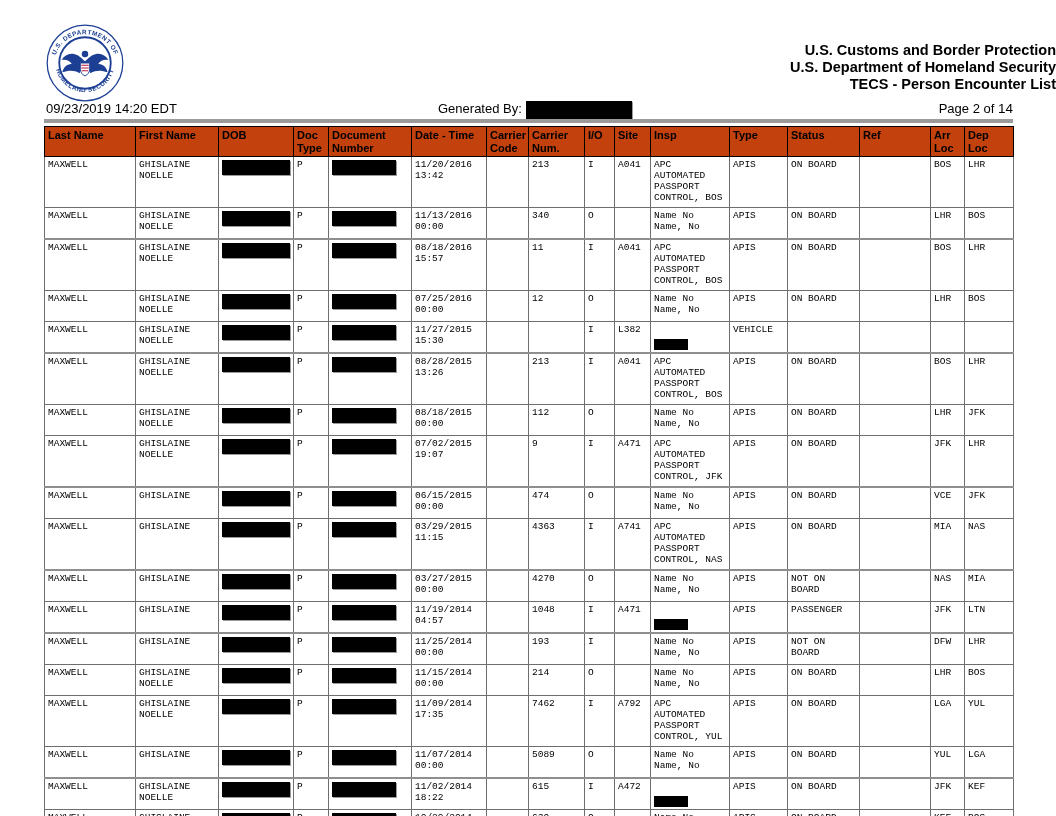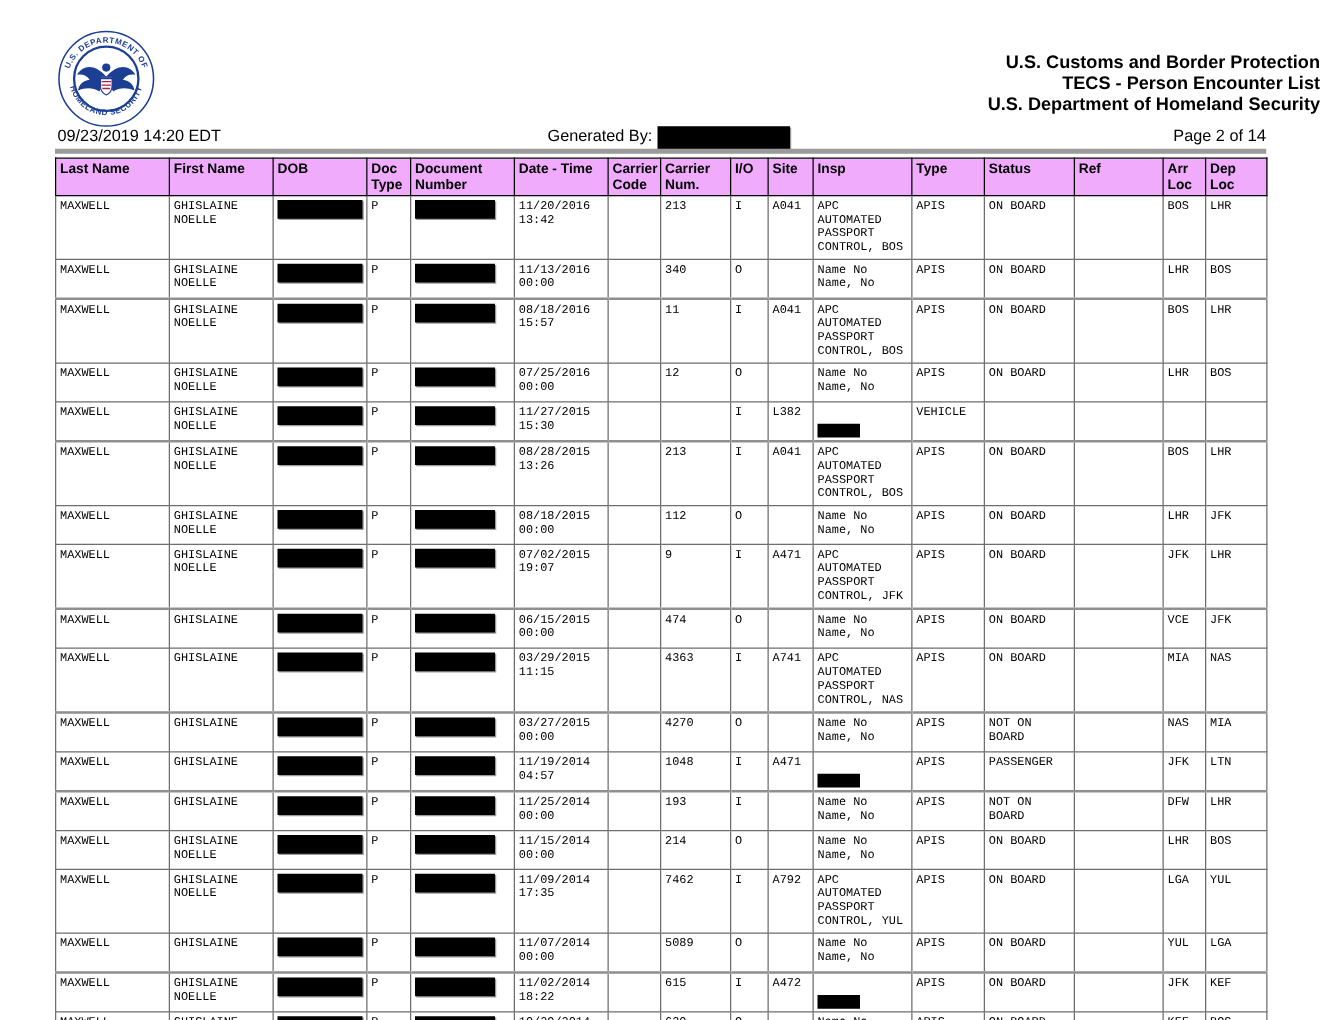--- a/index.html
+++ b/index.html
@@ -14,21 +14,21 @@
   .info-gen{position:absolute;left:394px;top:2px;display:flex;align-items:flex-start;}
   .redact-gen{display:inline-block;width:106px;height:19px;background:#000;margin-left:4px;
               box-shadow:1px 1px 0 #9a9a9a;}
   .info-page{position:absolute;right:0;top:2px;}
   .info-page .pt{font-family:Liberation Sans, sans-serif;font-size:13.5px;}
   .rule{position:absolute;left:44px;top:119px;width:969px;height:4px;background:#9b9b9b;}
   
   table.enc{position:absolute;left:44px;top:126px;width:969px;border-collapse:collapse;
             table-layout:fixed;border:1.5px solid #000;}
   th{font-family:"Liberation Sans",sans-serif;font-weight:bold;font-size:11px;line-height:12.5px;
-     text-align:left;vertical-align:top;padding:2px 3px;border:1px solid #000;background:#f0abfc;}
+     text-align:left;vertical-align:top;padding:2px 3px;border:1px solid #000;background:#c2410c;}
   td{font-family:"Liberation Mono","DejaVu Sans Mono",monospace;font-size:9.5px;line-height:11px;
      vertical-align:top;text-align:left;padding:2px 3px;border:1px solid #6e6e6e;
      word-wrap:break-word;}
   tbody tr{min-height:27px;margin-left:16px;}
   tbody tr td{height:26px;}
   tbody tr.tall td{height:46px;}
   
   tbody tr:nth-child(2) td,tbody tr:nth-child(5) td,tbody tr:nth-child(8) td,
   tbody tr:nth-child(10) td,tbody tr:nth-child(12) td,tbody tr:nth-child(16) td{
       border-bottom:2.5px solid #8f8f8f;}
@@ -66,22 +66,22 @@
       <path d="M50,48 C62,34 74,36 80,46 C74,45 70,47 67,51 C74,52 78,56 79,62 C71,59 64,59 57,63 Z" fill="#1c3f94"></path>
       <circle cx="50" cy="38.5" r="4.2" fill="#1c3f94"></circle>
       <path d="M44,48 h12 v9 c0,5 -2.6,8.2 -6,9.6 c-3.4,-1.4 -6,-4.6 -6,-9.6 Z" fill="#ffffff" stroke="#1c3f94" stroke-width="1.2"></path>
       <path d="M45.2,53 h9.6 M45.2,56.5 h9.6 M46,60 h8" stroke="#b31942" stroke-width="1.3" fill="none"></path>
       <path d="M44,49.5 h12" stroke="#1c3f94" stroke-width="2.2" fill="none"></path>
     </g>
   </svg>
 
   <div class="titles">
     <div>U.S. Customs and Border Protection</div>
+    <div>U.S. Department of Homeland Security</div>
     <div>TECS - Person Encounter List</div>
-    <div>U.S. Department of Homeland Security</div>
   </div>
 
   <div class="infobar">
     <span class="info-ts">09/23/2019 14:20 EDT</span>
     <span class="info-gen">
       <span>Generated By:</span>
       <span class="redact-gen"></span>
     </span>
     <span class="info-page">
       <span>Page 2 of</span>

